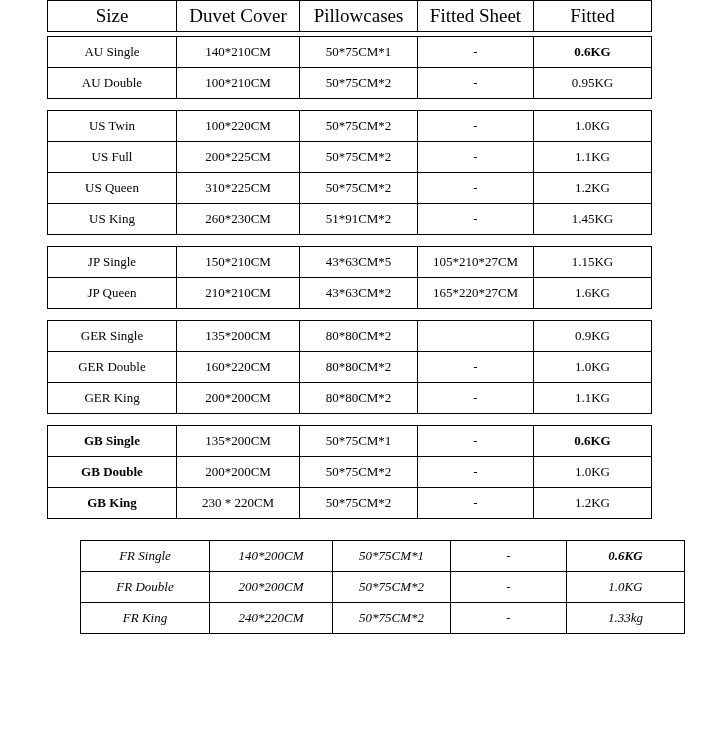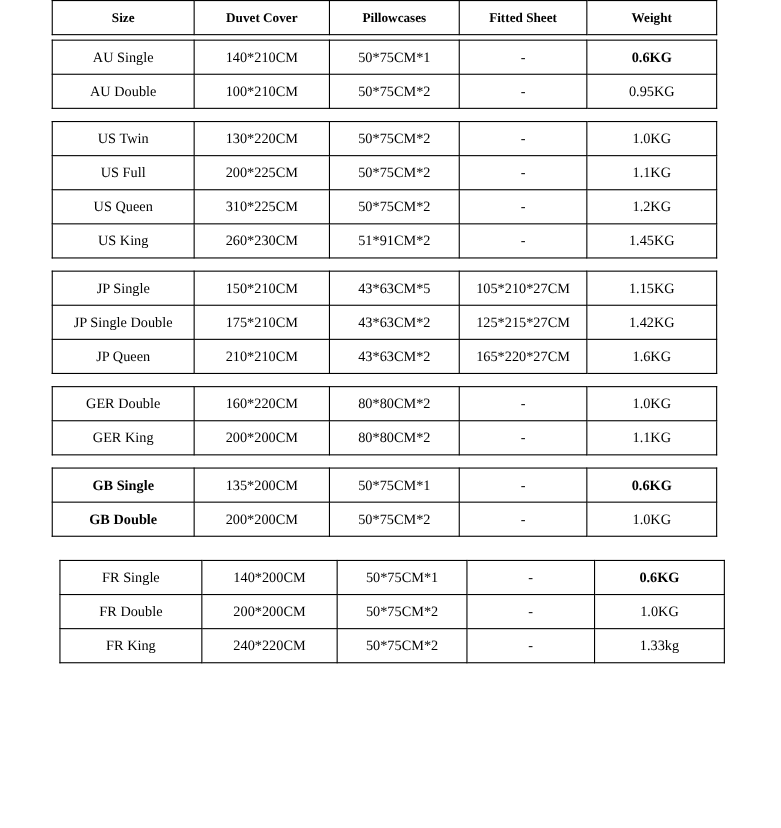--- a/index.html
+++ b/index.html
@@ -31,61 +31,62 @@
     vertical-align: middle;
     font-size: 13px;
     font-family: "Liberation Serif", serif;
     padding: 0;
     height: 30px;
     line-height: 30px;
     white-space: nowrap;
     overflow: hidden;
   }
   .size-table th {
-    font-weight: bold;
-    font-size: 12px;
+    font-weight: normal;
+    font-size: 19px;
   }
   .bold-cell {
     font-weight: bold;
   }
   
   .col-size    { width: 128px; }
   .col-duvet   { width: 122px; }
   .col-pillow  { width: 117px; }
   .col-fitted  { width: 115px; }
   .col-weight  { width: 117px; }
 
   .block {
     margin: 0 auto;
   }
   .block-main {
     width: 601px;
     margin-left: 47px;
   }
   .block-last {
     width: 601px;
-    margin-left: 54px;
+    margin-left: 80px;
+    font-style: italic;
   }
   .gap-small { height: 11px; }
   .gap-large { height: 21px; }
   .header-gap { height: 4px; }
 </style>
 </head>
 <body>
 
 <div class="page">
 
   <table class="size-table block block-main">
     <thead>
       <tr>
         <th class="col-size">Size</th>
         <th class="col-duvet">Duvet  Cover</th>
         <th class="col-pillow">Pillowcases</th>
         <th class="col-fitted">Fitted  Sheet</th>
-        <th class="col-weight">Weight</th>
+        <th class="col-weight">Fitted</th>
       </tr>
     </thead>
   </table>
 
   <div class="header-gap"></div>
 
   <div id="groups-container">
       <table class="size-table block block-main">
         <tbody>
           <tr>
@@ -102,21 +103,21 @@
             <td class="col-fitted">-</td>
             <td class="col-weight">0.95KG</td>
           </tr>
         </tbody>
       </table>
       <div class="gap-small"></div>
       <table class="size-table block block-main">
         <tbody>
           <tr>
             <td class="col-size">US Twin</td>
-            <td class="col-duvet">130*220CM</td>
+            <td class="col-duvet">100*220CM</td>
             <td class="col-pillow">50*75CM*2</td>
             <td class="col-fitted">-</td>
             <td class="col-weight">1.0KG</td>
           </tr>
           <tr>
             <td class="col-size">US Full</td>
             <td class="col-duvet">200*225CM</td>
             <td class="col-pillow">50*75CM*2</td>
             <td class="col-fitted">-</td>
             <td class="col-weight">1.1KG</td>
@@ -141,39 +142,39 @@
       <table class="size-table block block-main">
         <tbody>
           <tr>
             <td class="col-size">JP Single</td>
             <td class="col-duvet">150*210CM</td>
             <td class="col-pillow">43*63CM*5</td>
             <td class="col-fitted">105*210*27CM</td>
             <td class="col-weight">1.15KG</td>
           </tr>
           <tr>
-            <td class="col-size">JP Single Double</td>
-            <td class="col-duvet">175*210CM</td>
-            <td class="col-pillow">43*63CM*2</td>
-            <td class="col-fitted">125*215*27CM</td>
-            <td class="col-weight">1.42KG</td>
-          </tr>
-          <tr>
             <td class="col-size">JP Queen</td>
             <td class="col-duvet">210*210CM</td>
             <td class="col-pillow">43*63CM*2</td>
             <td class="col-fitted">165*220*27CM</td>
             <td class="col-weight">1.6KG</td>
           </tr>
         </tbody>
       </table>
       <div class="gap-small"></div>
       <table class="size-table block block-main">
         <tbody>
           <tr>
+            <td class="col-size">GER Single</td>
+            <td class="col-duvet">135*200CM</td>
+            <td class="col-pillow">80*80CM*2</td>
+            <td class="col-fitted"></td>
+            <td class="col-weight">0.9KG</td>
+          </tr>
+          <tr>
             <td class="col-size">GER Double</td>
             <td class="col-duvet">160*220CM</td>
             <td class="col-pillow">80*80CM*2</td>
             <td class="col-fitted">-</td>
             <td class="col-weight">1.0KG</td>
           </tr>
           <tr>
             <td class="col-size">GER King</td>
             <td class="col-duvet">200*200CM</td>
             <td class="col-pillow">80*80CM*2</td>
@@ -192,20 +193,27 @@
             <td class="col-fitted">-</td>
             <td class="col-weight bold-cell">0.6KG</td>
           </tr>
           <tr>
             <td class="col-size bold-cell">GB  Double</td>
             <td class="col-duvet">200*200CM</td>
             <td class="col-pillow">50*75CM*2</td>
             <td class="col-fitted">-</td>
             <td class="col-weight">1.0KG</td>
           </tr>
+          <tr>
+            <td class="col-size bold-cell">GB  King</td>
+            <td class="col-duvet">230 * 220CM</td>
+            <td class="col-pillow">50*75CM*2</td>
+            <td class="col-fitted">-</td>
+            <td class="col-weight">1.2KG</td>
+          </tr>
         </tbody>
       </table>
       <div class="gap-large"></div>
       <table class="size-table block block-last">
         <tbody>
           <tr>
             <td class="col-size">FR Single</td>
             <td class="col-duvet">140*200CM</td>
             <td class="col-pillow">50*75CM*1</td>
             <td class="col-fitted">-</td>

